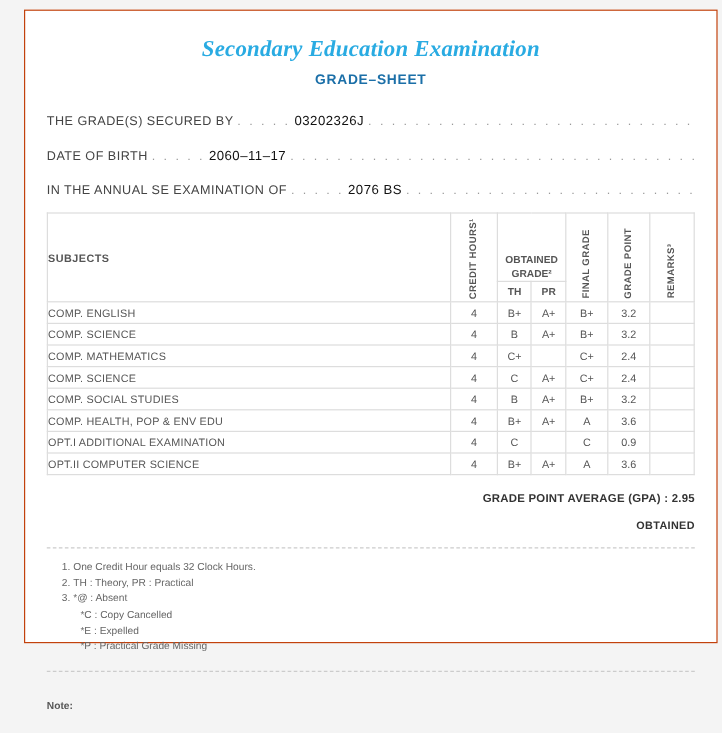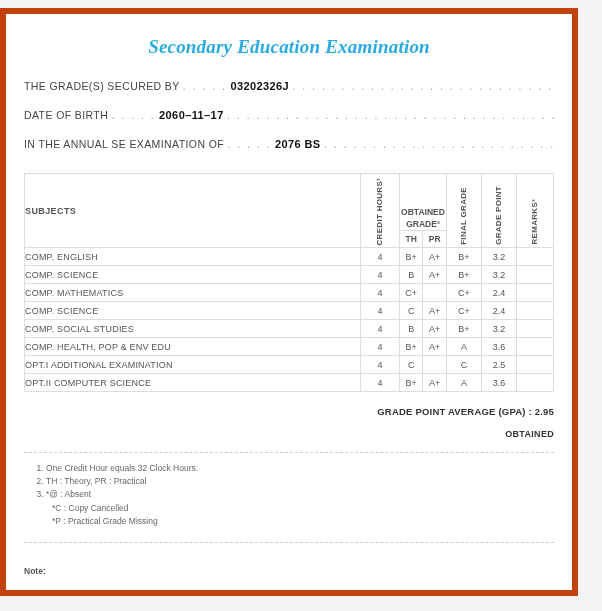--- a/index.html
+++ b/index.html
@@ -10,26 +10,26 @@
     width: 602px;
     height: 611px;
     background: #f4f4f4;
     font-family: "Liberation Sans", sans-serif;
     font-size: 11px;
     color: #333333;
     overflow: hidden;
   }
   .page {
     position: absolute;
-    left: 0;
+    left: 20px;
     top: 8px;
     width: 578px;
-    height: 588px;
+    height: 528px;
     background: #ffffff;
-    border: 6px solid #c2410c;
+    border: 1px solid #c2410c;
     box-sizing: border-box;
   }
   .inner {
     padding: 16px 18px 0 18px;
   }
   .title {
     text-align: center;
     color: #29ABE2;
     font-size: 19px;
     font-weight: bold;
@@ -51,36 +51,36 @@
     font-size: 10.5px;
     color: #444;
     letter-spacing: 0.4px;
     white-space: nowrap;
     overflow: hidden;
   }
   .dotline .lbl {
     color: #444;
   }
   .dotline .val {
-    font-weight: bold;
+    font-weight: normal;
     color: #111;
     font-size: 11px;
   }
   .dots {
     color: #999;
     letter-spacing: 2px;
   }
   .line1 { margin-top: 22px; }
   .line2 { margin-top: 17px; }
   .line3 { margin-top: 17px; }
 
   table.grades {
     width: 100%;
     border-collapse: collapse;
-    margin-top: 23px;
+    margin-top: 12px;
     font-size: 9.5px;
   }
   table.grades th, table.grades td {
     border: 1px solid #dddddd;
     padding: 0;
   }
   .head-row th {
     height: 56px;
     vertical-align: bottom;
     color: #555;
@@ -181,20 +181,21 @@
     margin-top: 14px;
   }
 </style>
 </head>
 <body>
 
 <div class="page">
   <div class="inner">
 
     <div class="title">Secondary Education Examination</div>
+    <div class="subtitle">GRADE–SHEET</div>
 
     <div class="dotline line1">
       <span class="lbl">THE GRADE(S) SECURED BY</span>
       <span class="dots">. . . . .</span>
       <span class="val">03202326J</span>
       <span class="dots">. . . . . . . . . . . . . . . . . . . . . . . . . . . . . . . . . . . . . . . . . . . . . . . . . . . . . . . . . . . . . . .</span>
     </div>
 
     <div class="dotline line2">
       <span class="lbl">DATE OF BIRTH</span>
@@ -280,21 +281,21 @@
           <td class="c">A</td>
           <td class="c">3.6</td>
           <td class="c"></td>
         </tr>
         <tr>
           <td class="subj">OPT.I ADDITIONAL EXAMINATION</td>
           <td class="c">4</td>
           <td class="c">C</td>
           <td class="c"></td>
           <td class="c">C</td>
-          <td class="c">2.5</td>
+          <td class="c">0.9</td>
           <td class="c"></td>
         </tr>
         <tr>
           <td class="subj">OPT.II COMPUTER SCIENCE</td>
           <td class="c">4</td>
           <td class="c">B+</td>
           <td class="c">A+</td>
           <td class="c">A</td>
           <td class="c">3.6</td>
           <td class="c"></td>
@@ -307,20 +308,21 @@
 
     <div class="sep"></div>
 
     <ol class="notes">
       <li>One Credit Hour equals 32 Clock Hours.</li>
       <li>TH : Theory, PR : Practical</li>
       <li>
         <span>*@ : Absent</span>
         <ul class="sublist">
           <li>*C : Copy Cancelled</li>
+          <li>*E : Expelled</li>
           <li>*P : Practical Grade Missing</li>
         </ul>
       </li>
     </ol>
 
     <div class="sep2"></div>
 
     <div class="note-block">
       <div class="note-title">Note:</div>
 

